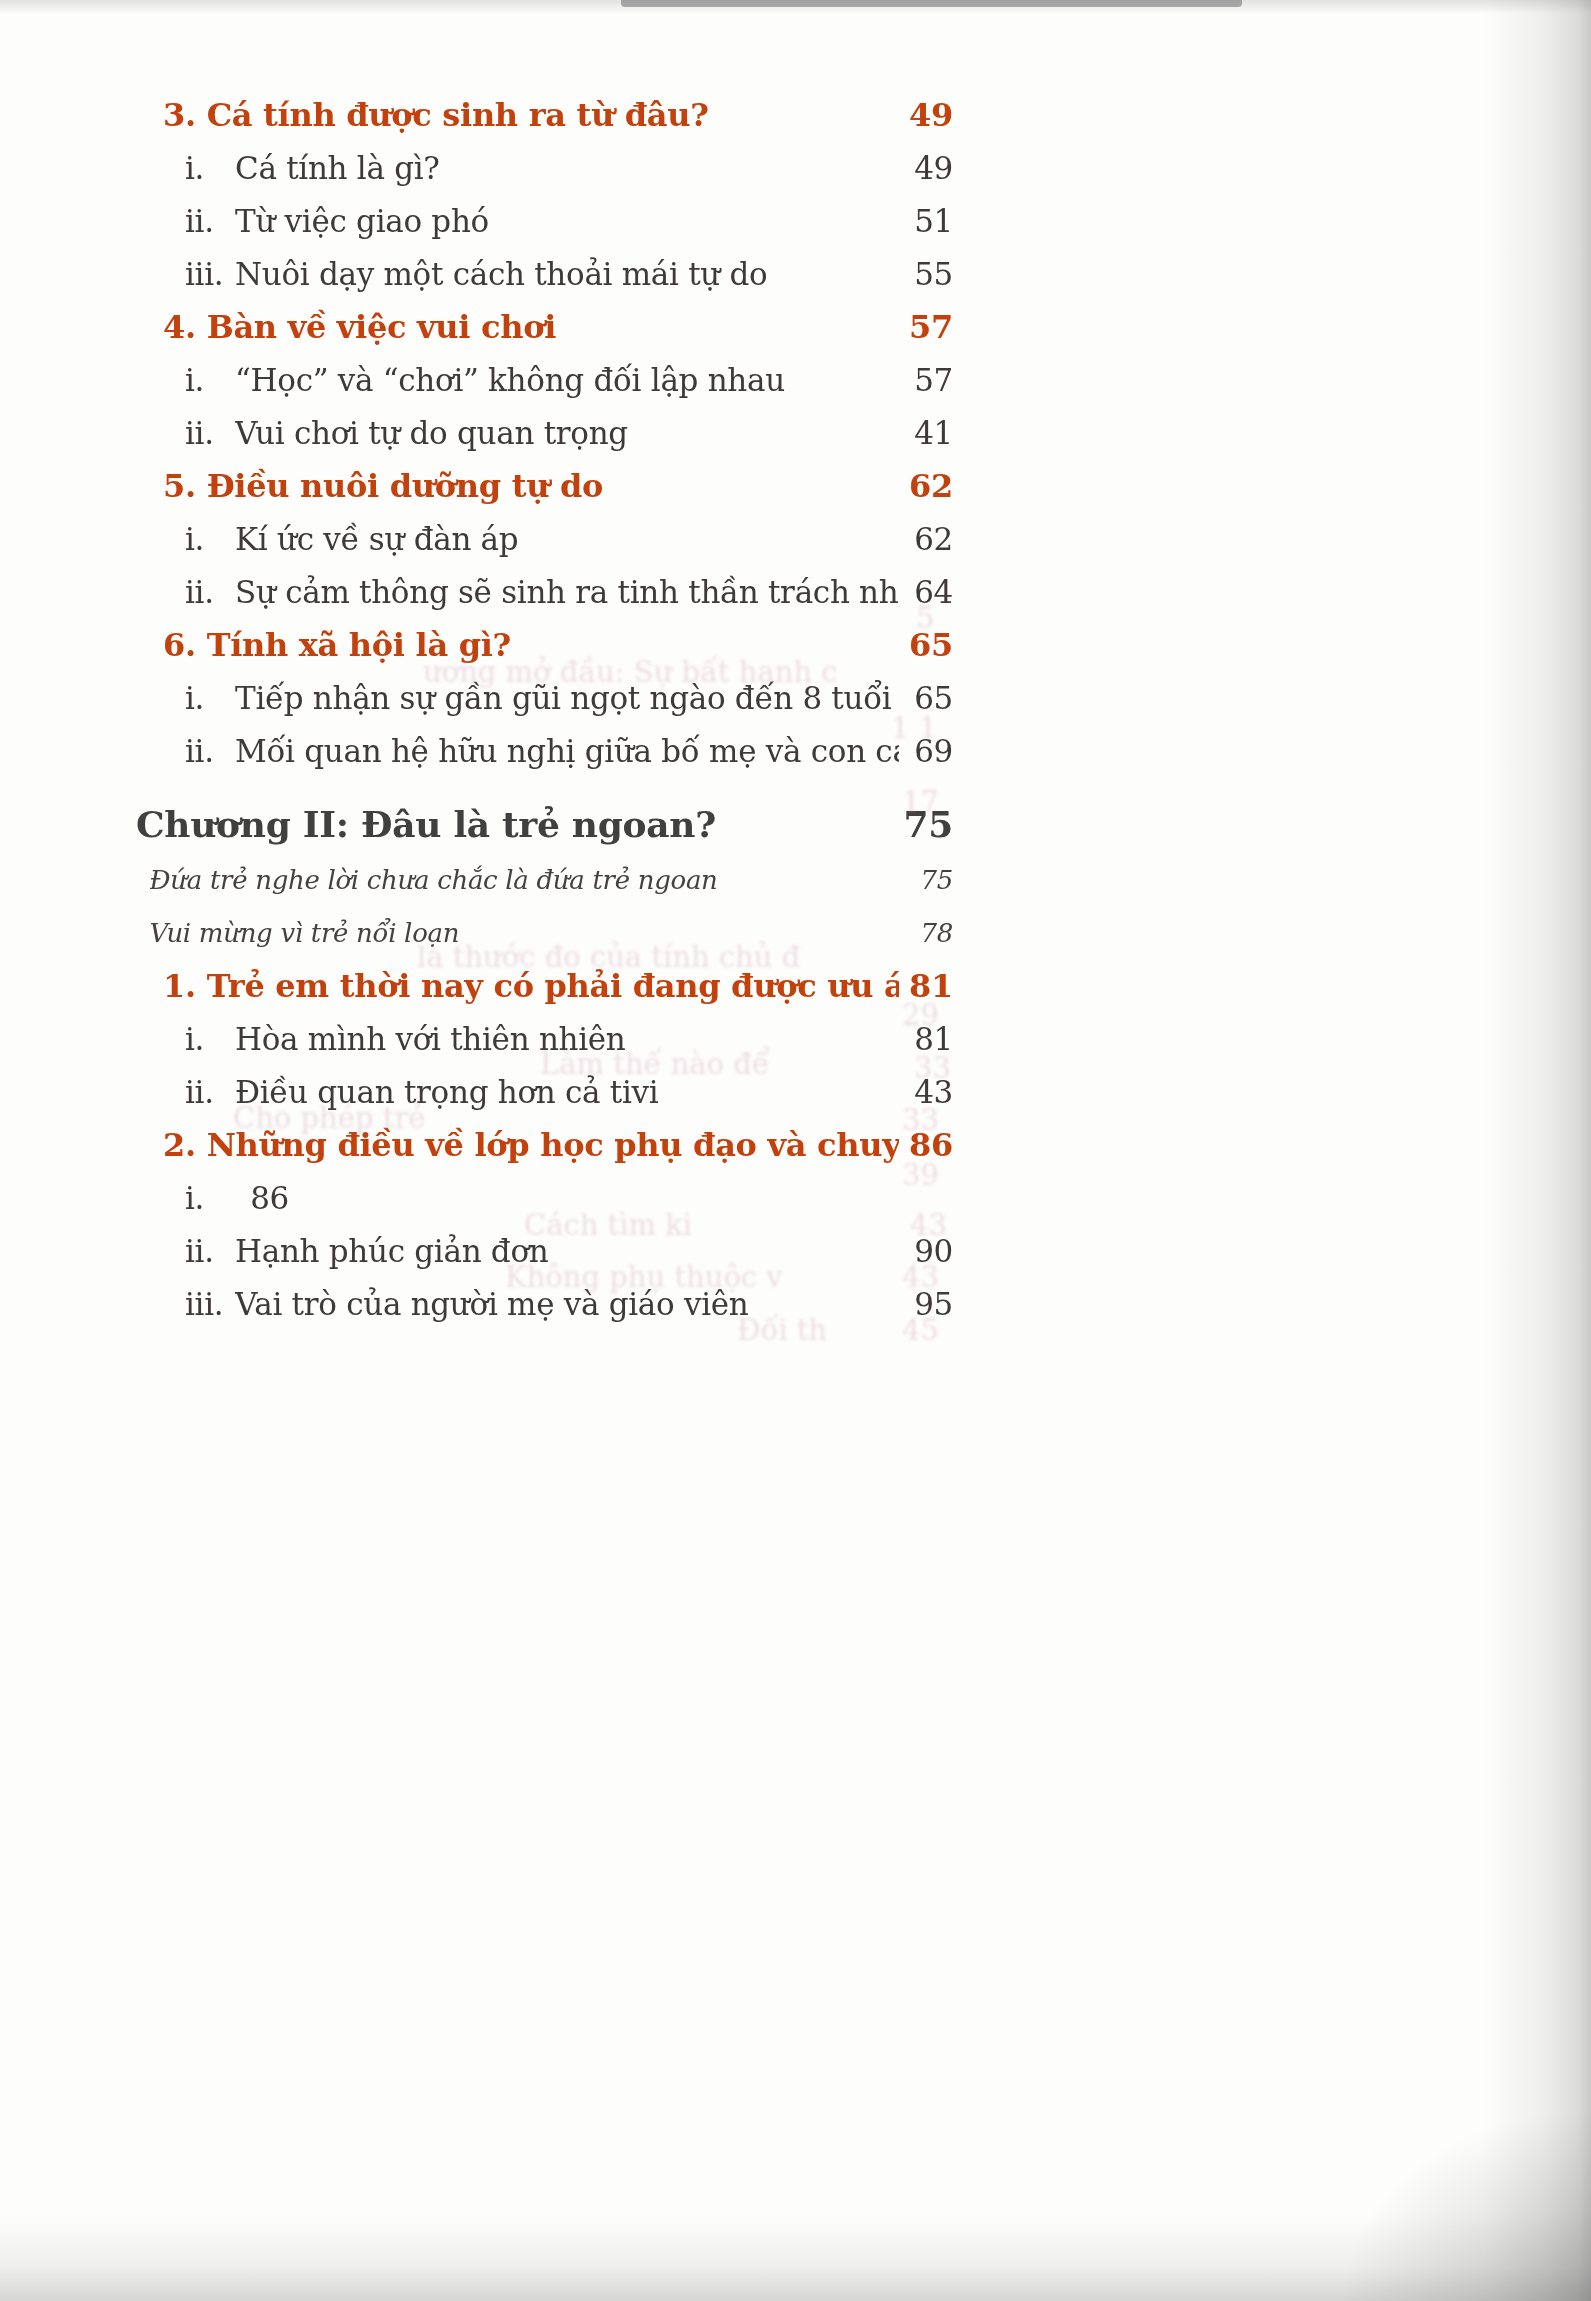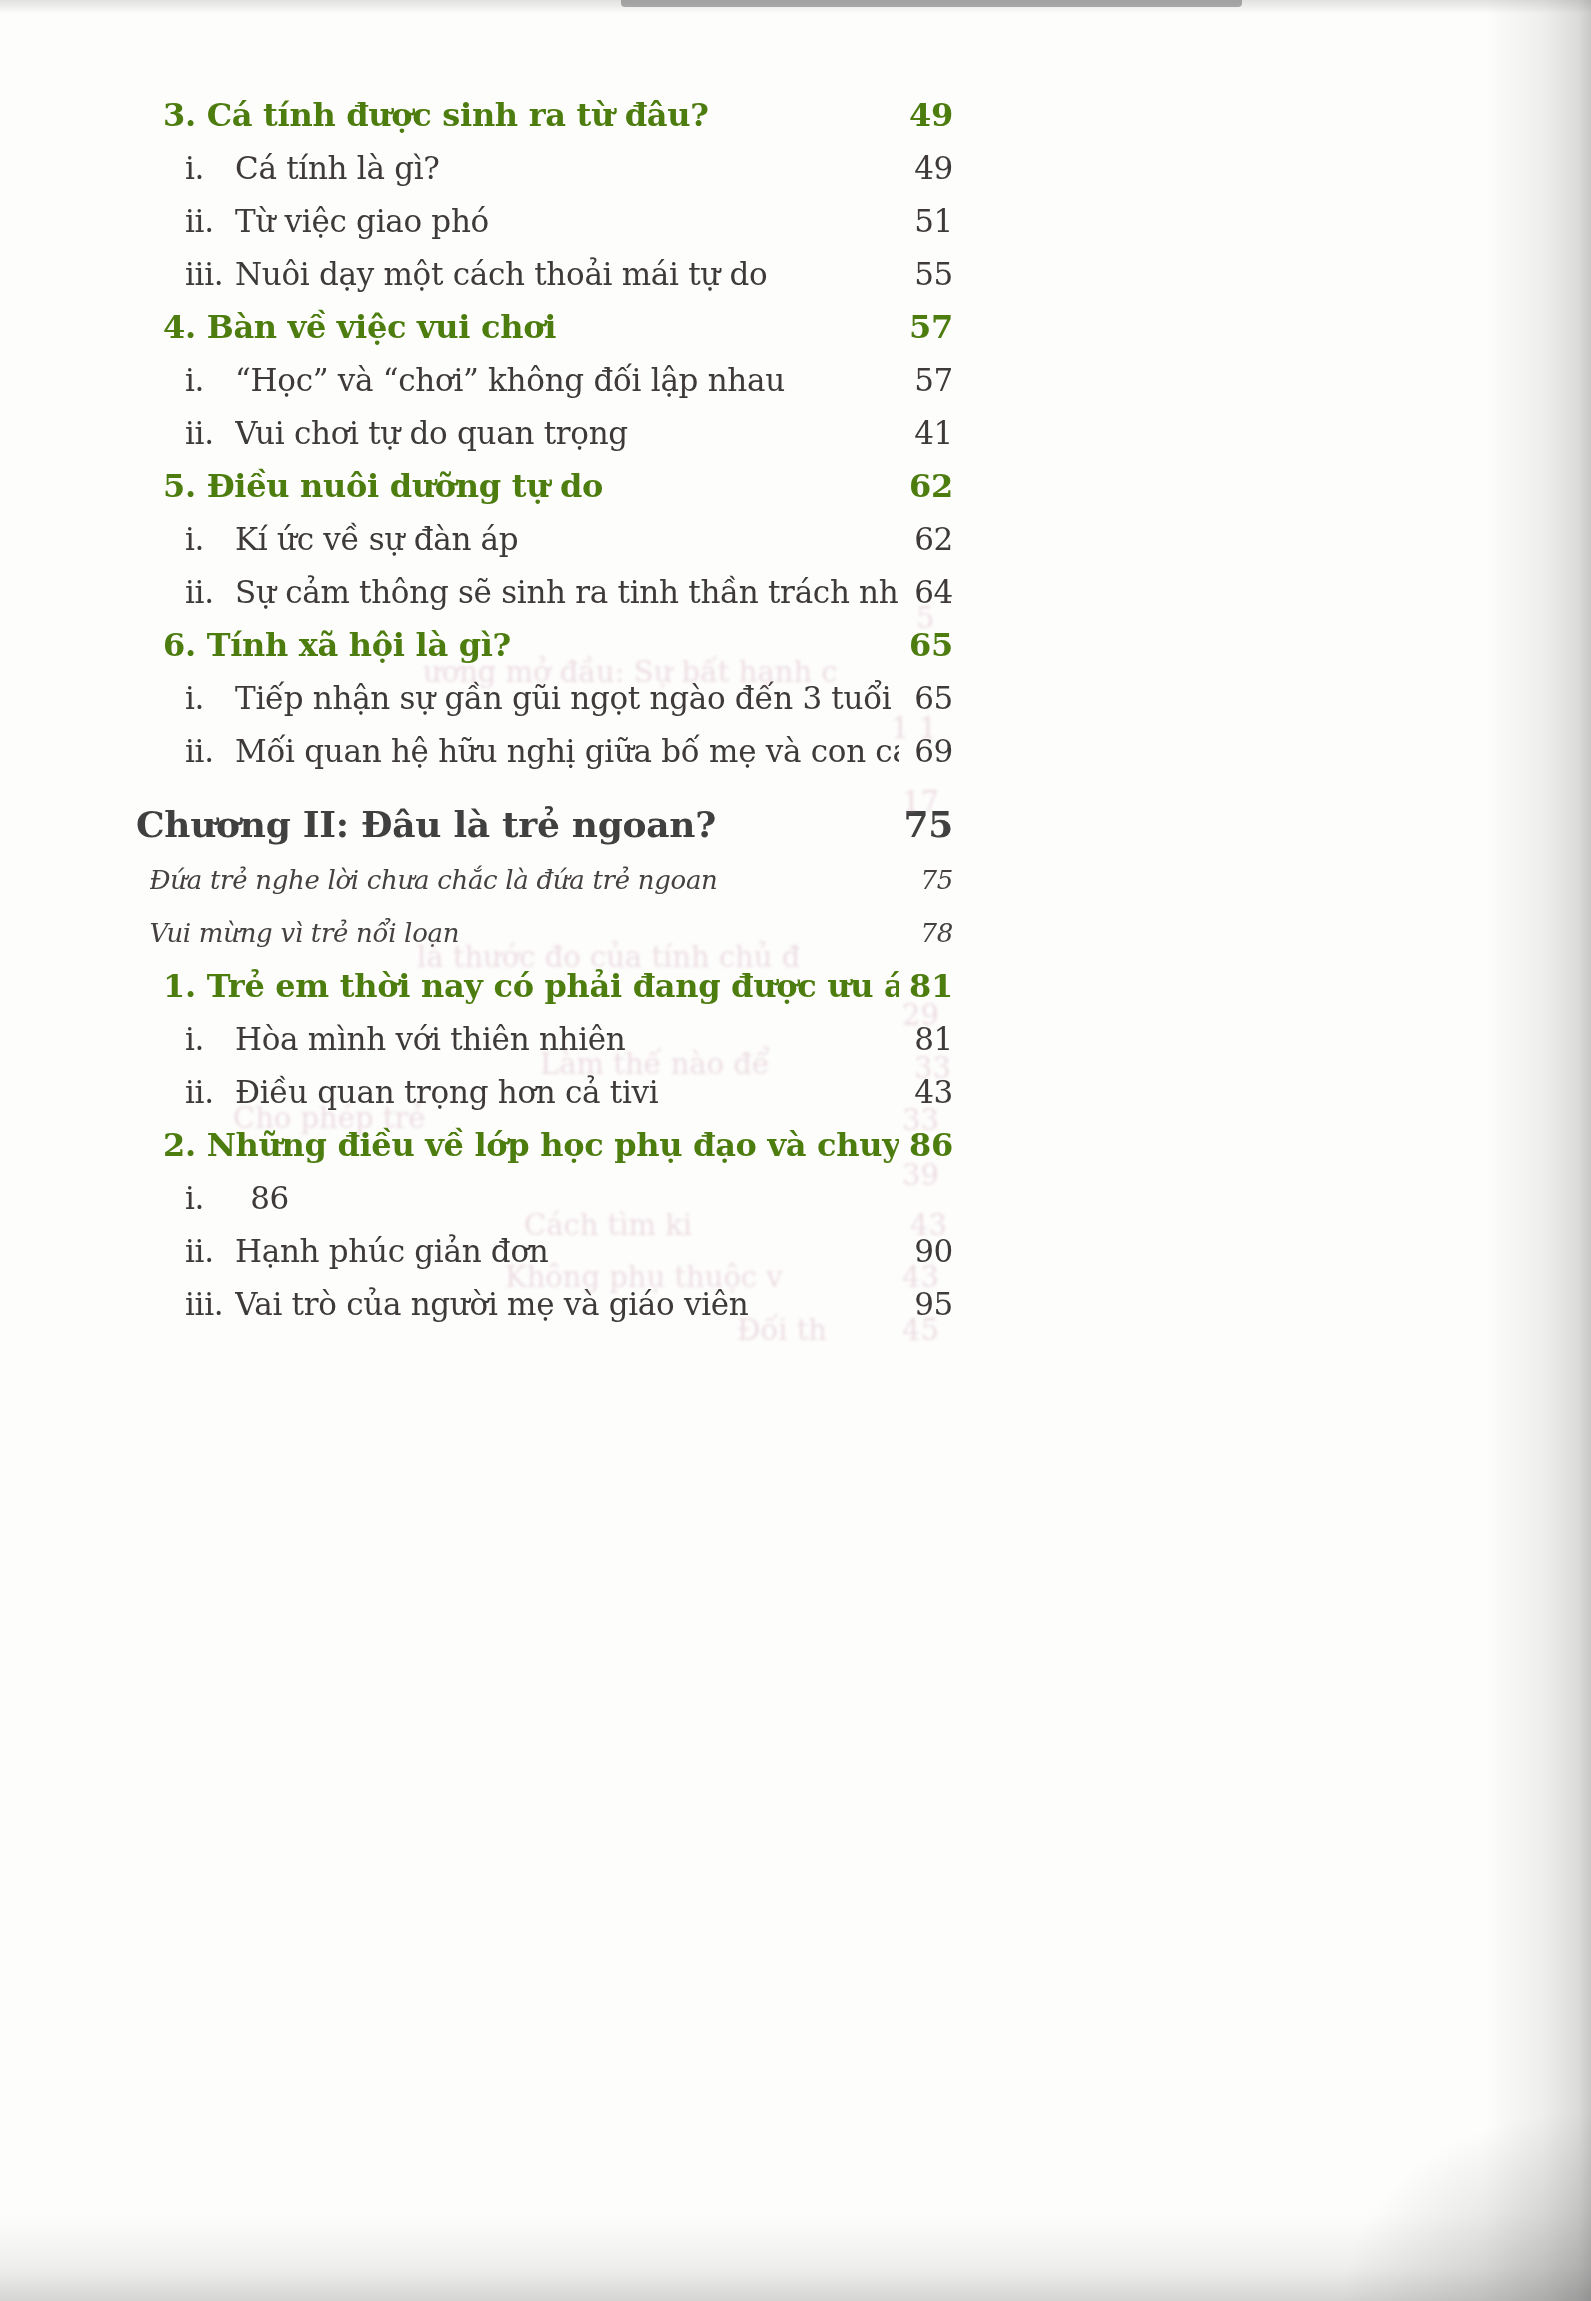--- a/index.html
+++ b/index.html
@@ -79,21 +79,21 @@
     align-items: baseline;
     min-height: 53px;
     line-height: 53px;
     font-size: 31px;
     color: #3e3a3a;
     letter-spacing: -0.3px;
   }
   .row.section {
     font-weight: bold;
     font-size: 32px;
-    color: #4d7c0f;
+    color: #c2410c;
     padding-left: 27px;
   }
   .row.sub {
     padding-left: 49px;
   }
   .row.sub .marker {
     flex: none;
     width: 50px;
   }
   .row.chapter {
@@ -186,21 +186,21 @@
         <span class="marker">ii.</span>
         <span class="title">Sự cảm thông sẽ sinh ra tinh thần trách nhiệm</span>
         <span class="pagenum">64</span>
       </div>
       <div class="row section">
         <span class="title">6. Tính xã hội là gì?</span>
         <span class="pagenum">65</span>
       </div>
       <div class="row sub">
         <span class="marker">i.</span>
-        <span class="title">Tiếp nhận sự gần gũi ngọt ngào đến 3 tuổi</span>
+        <span class="title">Tiếp nhận sự gần gũi ngọt ngào đến 8 tuổi</span>
         <span class="pagenum">65</span>
       </div>
       <div class="row sub">
         <span class="marker">ii.</span>
         <span class="title">Mối quan hệ hữu nghị giữa bố mẹ và con cái</span>
         <span class="pagenum">69</span>
       </div>
       <div class="row chapter gap">
         <span class="title">Chương II: Đâu là trẻ ngoan?</span>
         <span class="pagenum">75</span>

